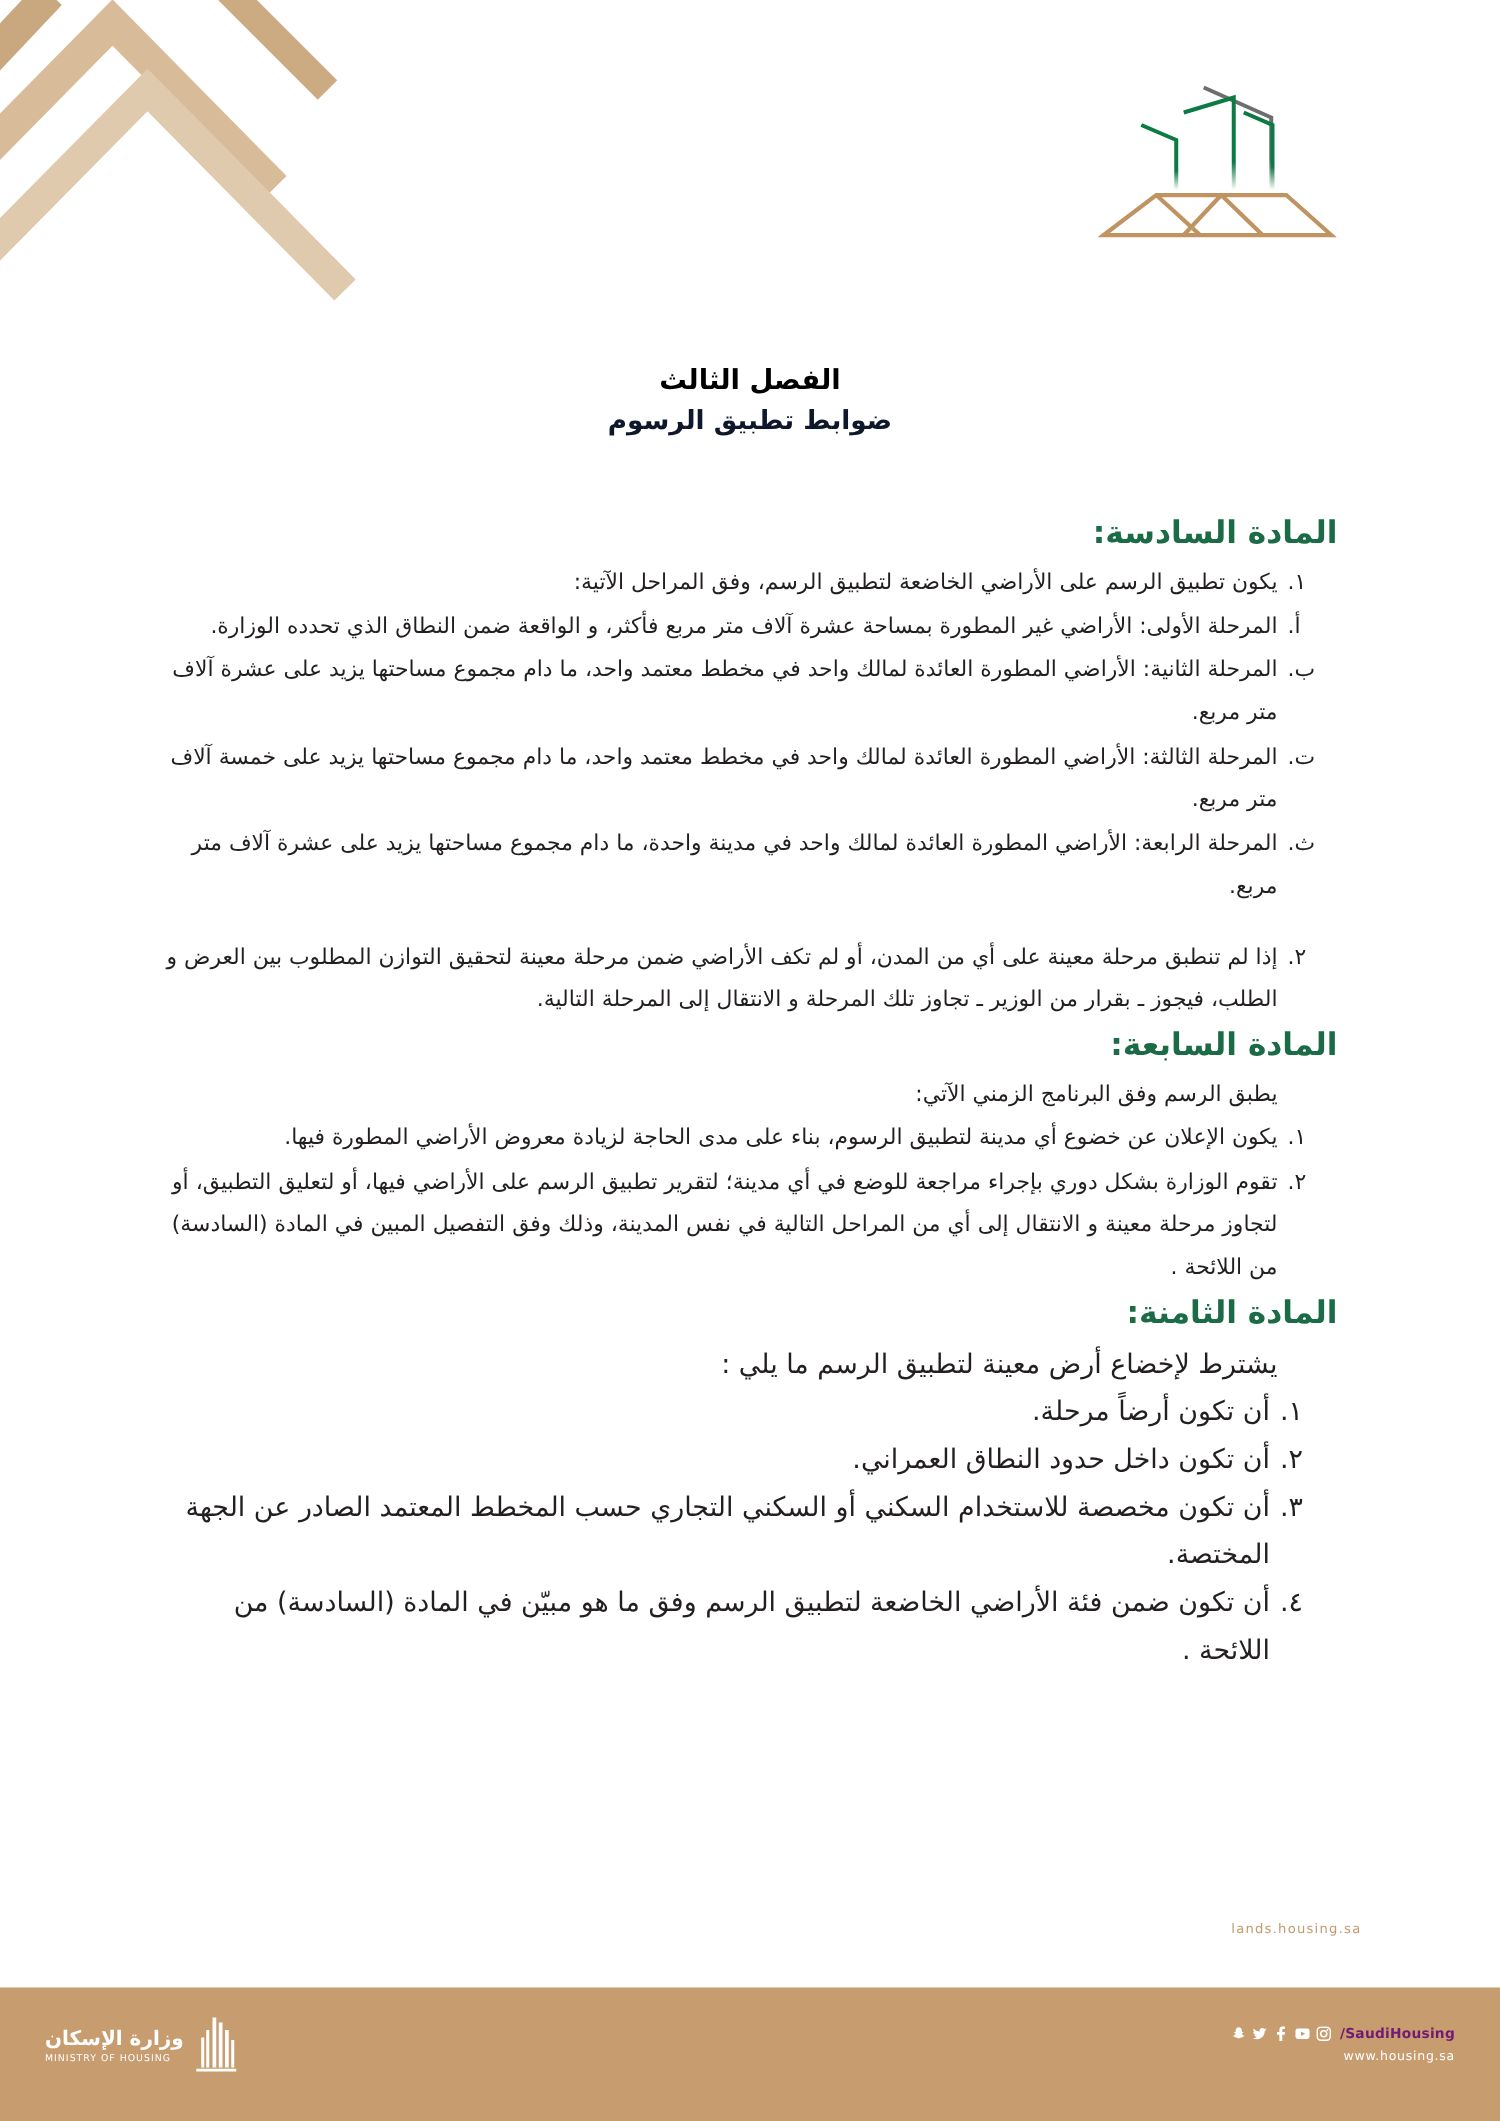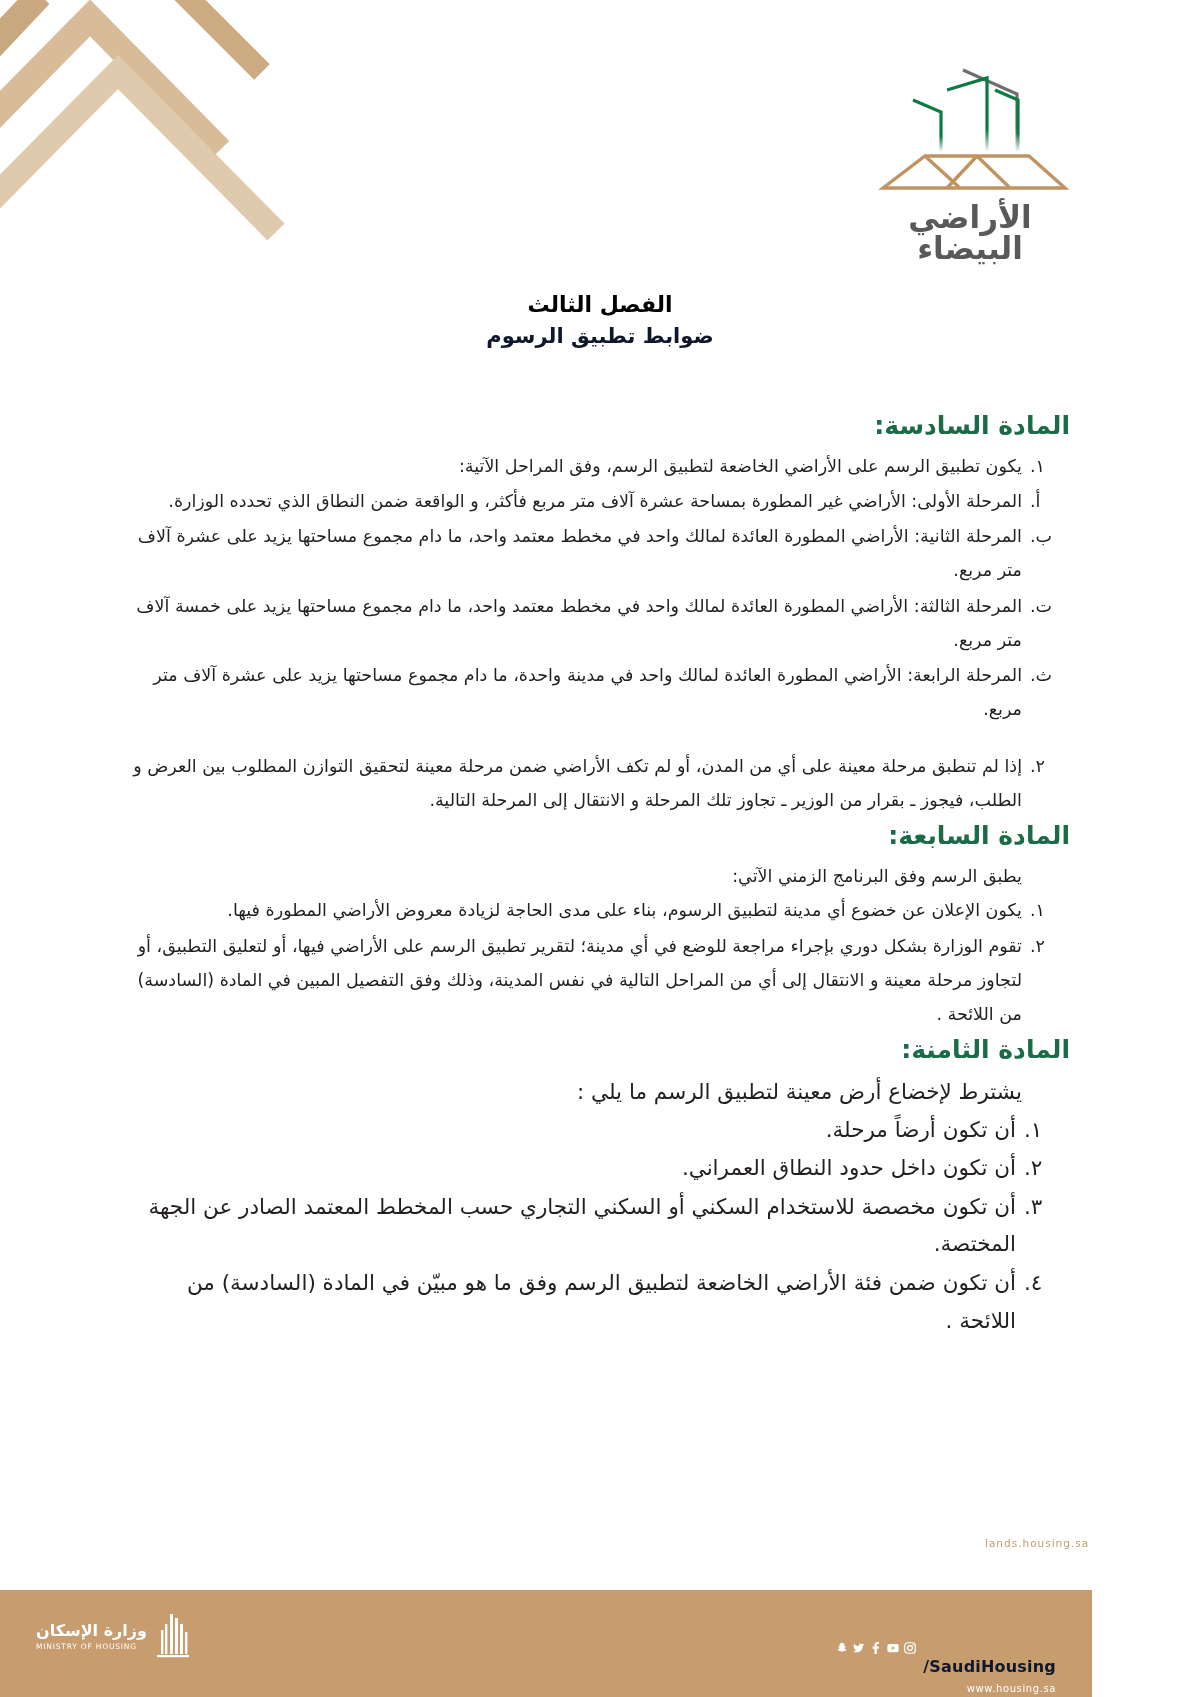--- a/index.html
+++ b/index.html
@@ -142,21 +142,21 @@
     font-size: 10.5px;
     letter-spacing: 1px;
     color: #c39a70;
     direction: ltr;
   }
 
   .footer-bar {
     position: absolute;
     left: 0;
     bottom: 0;
-    width: 1092px;
+    width: 1200px;
     height: 107px;
     background: #c79c6f;
     text-decoration: underline;
   }
 
   .ministry-logo {
     position: absolute;
     left: 36px;
     top: 22px;
     display: flex;
@@ -195,26 +195,25 @@
     justify-content: flex-end;
     gap: 5px;
     color: #ffffff;
   }
   .social-icon {
     width: 12px;
     height: 12px;
     display: inline-block;
   }
   .social-handle {
-    font-size: 16px;
-    font-weight: bold;
-    color: #0f172a;
+    font-size: 11px;
+    font-weight: bold;
+    color: #701a75;
     margin-left: 2px;
     letter-spacing: 0.2px;
-    margin-top: 37px;
   }
   .footer-www {
     margin-top: 7px;
     font-size: 10px;
     letter-spacing: 0.6px;
     color: #ffffff;
     text-align: right;
   }
 </style>
 </head>
@@ -266,21 +265,20 @@
 
       <path d="M122 22 L122 92" fill="none" stroke="url(#fadeGray)" stroke-width="2.4"></path>
 
       <g fill="none" stroke="#bf9462" stroke-width="3.4">
         <path d="M28 128 L70 96 L174 96 L210 128 Z"></path>
         <path d="M70 96 L105 128"></path>
         <path d="M122 96 L92 128"></path>
         <path d="M122 96 L155 128"></path>
       </g>
     </svg>
-    <div class="brand-name">الأراضي البيضاء</div>
   </div>
 
   <div class="chapter-block">
     <div class="chapter-title">الفصل الثالث</div>
     <div class="chapter-subtitle">ضوابط تطبيق الرسوم</div>
   </div>
 
   <div class="content">
 
     <div>

